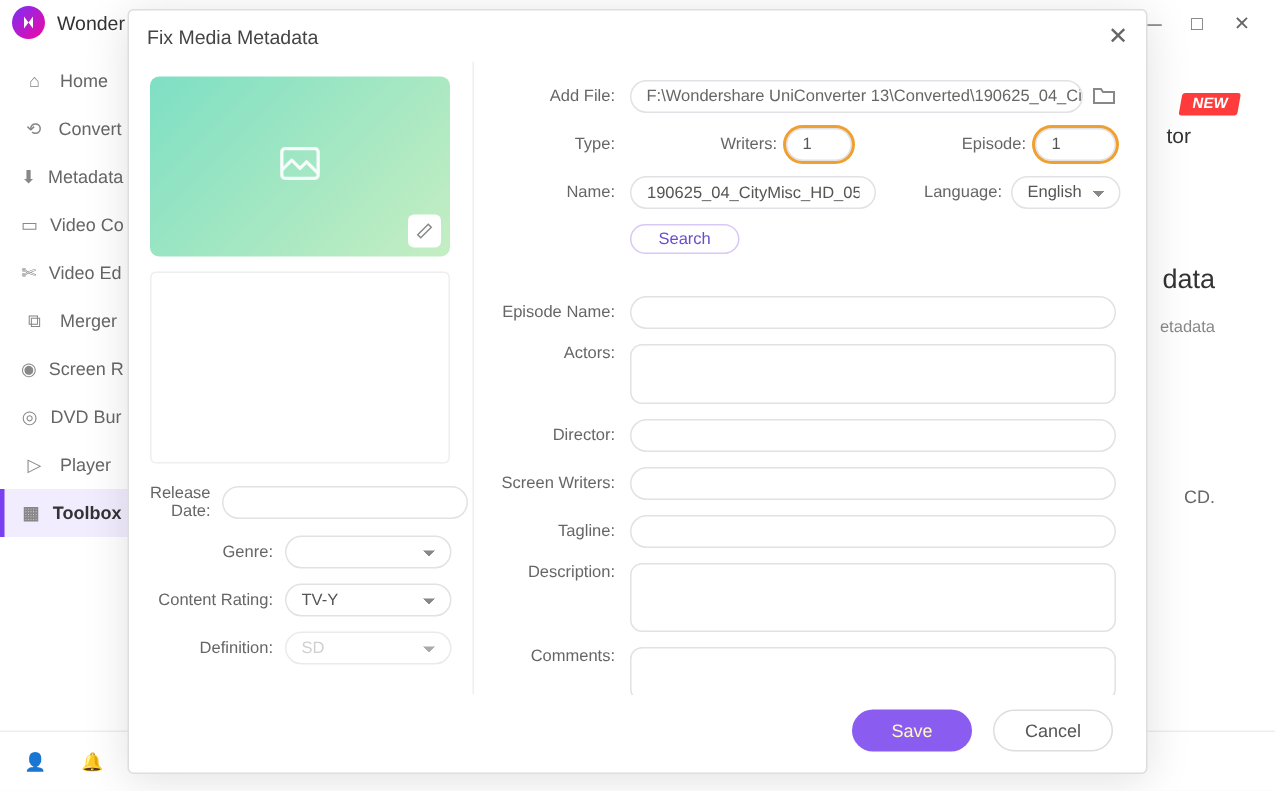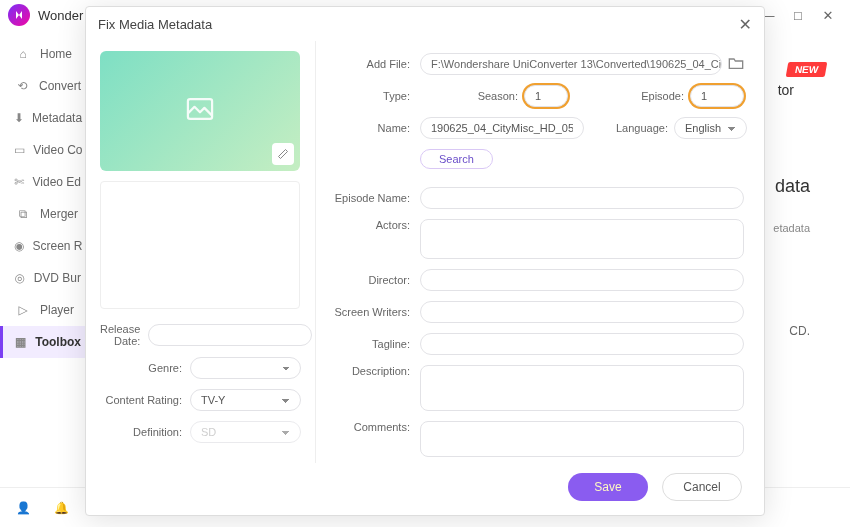--- a/index.html
+++ b/index.html
@@ -14,21 +14,21 @@
   .win-controls { margin-left:auto; display:flex; gap:14px; padding-right:6px;}
   .win-controls span { width:16px; text-align:center; color:#666; font-size:13px; cursor:default;}
 
   .sidebar { position:absolute; left:0; top:30px; bottom:0; width:90px; background:#fff; border-right:1px solid #eee; padding-top:8px;}
   .side-item { display:flex; align-items:center; gap:8px; padding:7px 8px 7px 14px; color:#666; font-size:12px; white-space:nowrap; overflow:hidden;}
   .side-item.active { background:#f2ecff; color:#333; font-weight:600; border-left:3px solid #7b3ff2; padding-left:11px;}
   .side-icon { width:18px; height:18px; display:flex; align-items:center; justify-content:center; color:#888;}
   .new-badge { position:absolute; right:24px; top:62px; background:#ff3b3b; color:#fff; font-size:10px; font-weight:bold; padding:2px 8px; border-radius:2px; transform:skewX(-10deg);}
   .bg-text1 { position:absolute; right:56px; top:82px; font-size:14px; color:#333;}
   .bg-text2 { position:absolute; right:40px; top:176px; font-size:18px; color:#333;}
-  .bg-text3 { position:absolute; right:40px; top:222px; font-size:11px; color:#888;}
+  .bg-text3 { position:absolute; right:40px; top:212px; font-size:11px; color:#888;}
   .bg-text4 { position:absolute; right:40px; top:324px; font-size:12px; color:#666;}
 
   .footer { position:absolute; left:0; right:0; bottom:0; height:40px; border-top:1px solid #eee; display:flex; align-items:center; gap:18px; padding:0 14px; background:#fff;}
   .footer-icon { width:20px; height:20px; color:#888; display:flex;align-items:center;justify-content:center; }
 
   
   .modal { position:absolute; left:85px; top:6px; width:680px; height:510px; background:#fff; border:1px solid #ddd; border-radius:4px; box-shadow:0 4px 30px rgba(0,0,0,0.12); display:flex; flex-direction:column;}
   .modal-title { height:34px; display:flex; align-items:center; padding:0 12px; font-size:13px; color:#444;}
   .modal-close { margin-left:auto; font-size:16px; color:#666; cursor:pointer;}
   .modal-body { flex:1; display:flex; overflow:hidden;}
@@ -189,36 +189,36 @@
         <span class="folder-icon">
           <svg width="16" height="14" viewBox="0 0 24 20" fill="none" stroke="#888" stroke-width="2">
               <path d="M2 4h7l2 3h11v11H2z"></path>
             </svg>
         </span>
       </div>
 
       <div class="r-row row-tight">
         <label>Type:</label>
         <div class="spacer"></div>
-        <label style="width:auto;padding:0 6px">Season:</label>
+        <label style="width:auto;padding:0 6px">Writers:</label>
         <input type="text" class="highlight-orange" style="width: 44px;" value="1">
         <div style="flex:1"></div>
         <label style="width:auto;padding:0 6px">Episode:</label>
         <input type="text" class="highlight-orange" style="width: 54px;" value="1">
       </div>
 
       <div class="r-row">
         <label>Name:</label>
         <input type="text" style="width: 180px;" value="190625_04_CityMisc_HD_05">
         <div style="flex:1"></div>
         <label style="width:auto;padding:0 6px">Language:</label>
         <select class="sel" style="width:74px"><option>English</option></select>
       </div>
 
-      <div class="r-row nolabel" style="margin-bottom:18px">
+      <div class="r-row nolabel" style="margin-bottom:28px">
         <label>.</label>
         <span class="btn-search">Search</span>
       </div>
 
       <div class="r-row">
           <label>Episode Name:</label>
           <input type="text" class="pill-wide" style="">
         </div>
       <div class="r-row" style="align-items:flex-start">
           <label>Actors:</label>

